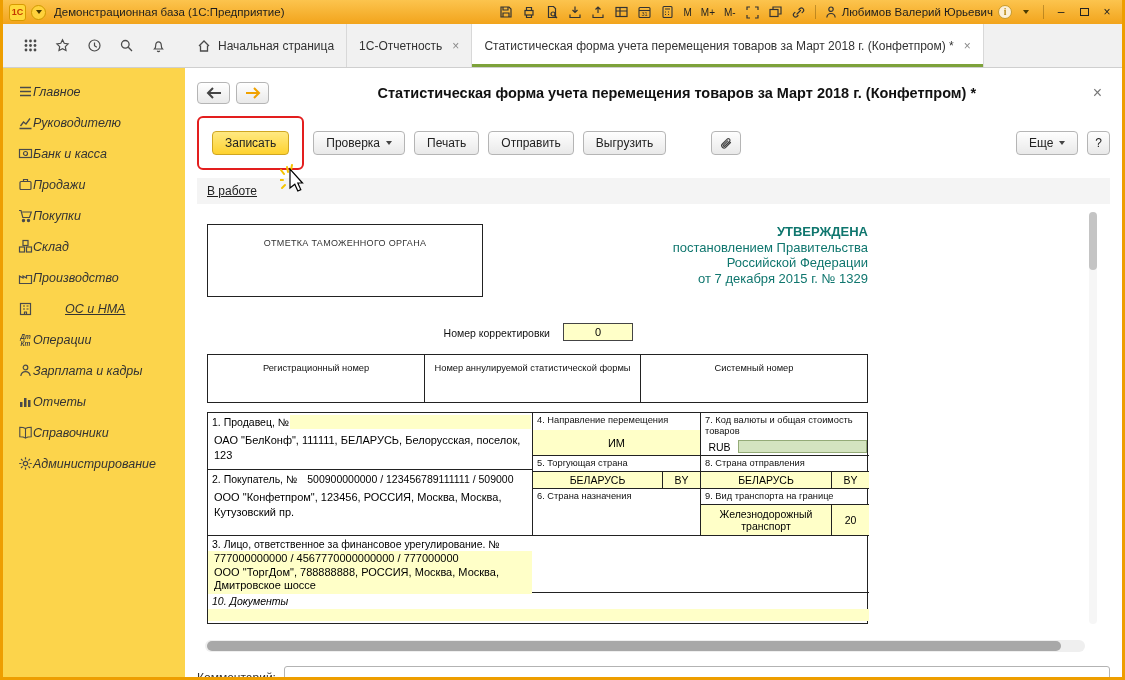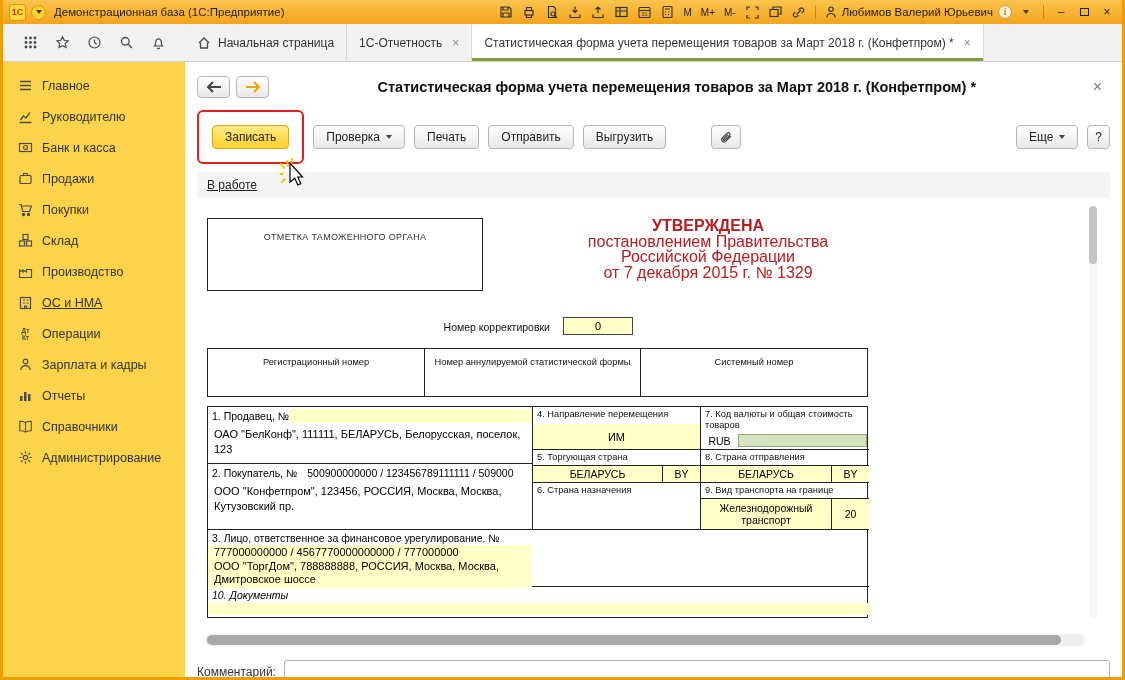--- a/index.html
+++ b/index.html
@@ -24,35 +24,35 @@
   .mem { font-size:10px; color:#222; padding:0 2px; }
   .tb-sep { width:1px; height:14px; background:rgba(90,60,0,.35); margin:0 3px; }
   .user-chip { display:flex; align-items:center; gap:4px; font-size:11.5px; color:#1d1d1d; white-space:nowrap; }
   .info-circle { width:14px; height:14px; border-radius:50%; background:#fbf0d8; border:1px solid #c79a2a;
     color:#b8860b; font-size:9.5px; font-weight:bold; font-family:"Liberation Serif",serif;
     display:flex; align-items:center; justify-content:center; }
   .winctl { font-size:12px; color:#222; width:18px; text-align:center; }
   .max-box { width:9px; height:8px; border:1.5px solid #222; display:inline-block; }
 
   
-  .tabbar { height:38px; flex:none; background:#f1f1f1; border-bottom:1px solid #cfcfcf; display:flex; align-items:stretch; }
+  .tabbar { height:44px; flex:none; background:#f1f1f1; border-bottom:1px solid #cfcfcf; display:flex; align-items:stretch; }
   .quick { width:182px; flex:none; display:flex; align-items:center; justify-content:space-between; padding:0 16px; }
   .qicon { display:flex; align-items:center; justify-content:center; width:22px; height:22px; }
   .tabs { display:flex; flex:1; min-width:0; }
   .tab { display:flex; align-items:center; gap:7px; padding:0 12px; font-size:12px; color:#333;
     border-right:1px solid #d8d8d8; white-space:nowrap; }
   .tab .x { color:#8a8a8a; font-size:12px; margin-left:3px; }
   .tab.active { background:#fff; box-shadow:inset 0 -3px 0 #7da23a; }
 
   
   .main { flex:1; display:flex; min-height:0; }
   .sidebar { width:182px; flex:none; background:#fcd44b; padding-top:8px; }
-  .side-item { display:flex; align-items:center; gap:9px; padding:8px 6px 8px 15px; font-size:12.5px; color:#333; }
+  .side-item { display:flex; align-items:center; padding:8px 6px 8px 15px; font-size:12.5px; color:#333;font-style:italic; }
   .side-item .icn { width:15px; height:15px; flex:none; display:flex; align-items:center; justify-content:center; }
-  .side-item.underlined .lbl { text-decoration:underline; }
+  .side-item.underlined .lbl { text-decoration:underline;margin-left:32px; }
   .dtkt { font-size:6.5px; font-weight:bold; line-height:7px; color:#444; text-align:center; }
 
   .content { flex:1; min-width:0; display:flex; flex-direction:column; background:#fff; position:relative; }
 
   .navrow { display:flex; align-items:center; gap:6px; padding:14px 12px 4px 12px; }
   .navbtn { width:33px; height:22px; border:1px solid #b5b5b5; border-radius:4px;
     background:linear-gradient(#fff,#e9e9e9); display:flex; align-items:center; justify-content:center; flex:none; }
   .page-title { flex:1; text-align:center; font-size:14.5px; font-weight:bold; color:#111;
     white-space:nowrap; overflow:hidden; text-overflow:ellipsis; }
   .page-close { font-size:16px; color:#777; padding:0 8px; flex:none; }
@@ -68,21 +68,21 @@
   .btn .caret { border-top-color:#444; }
 
   .status { margin:2px 12px 0 12px; background:#f4f4f4; padding:6px 10px; font-size:12px; }
   .status a { color:#222; }
 
   
   .doc { position:relative; margin:6px 12px 0 12px; width:900px; height:444px; background:#fff; flex:none; }
   .abs { position:absolute; }
   .customs { border:1px solid #222; display:flex; justify-content:center; padding-top:13px;
     font-size:9px; color:#333; letter-spacing:.3px; }
-  .approved { text-align:center; font-size:16px; line-height:15.5px; color:#b91c1c; }
+  .approved { text-align:right; font-size:13px; line-height:15.5px; color:#0f766e; }
   .approved .ln { display:block; }
   .approved .b { font-weight:bold; }
   .corr-label { font-size:10.5px; text-align:right; color:#111; }
   .corr-field { border:1px solid #444; background:#ffffc8; font-size:11px;
     display:flex; align-items:center; justify-content:center; }
 
   .regtable { border:1px solid #222; display:flex; height:49px; }
   .regcol { border-right:1px solid #222; display:flex; flex-direction:column;align-items:center; }
   .regcol:last-child { border-right:none; }
   .reghead { flex:1; display:flex; align-items:center; justify-content:center; text-align:center;

